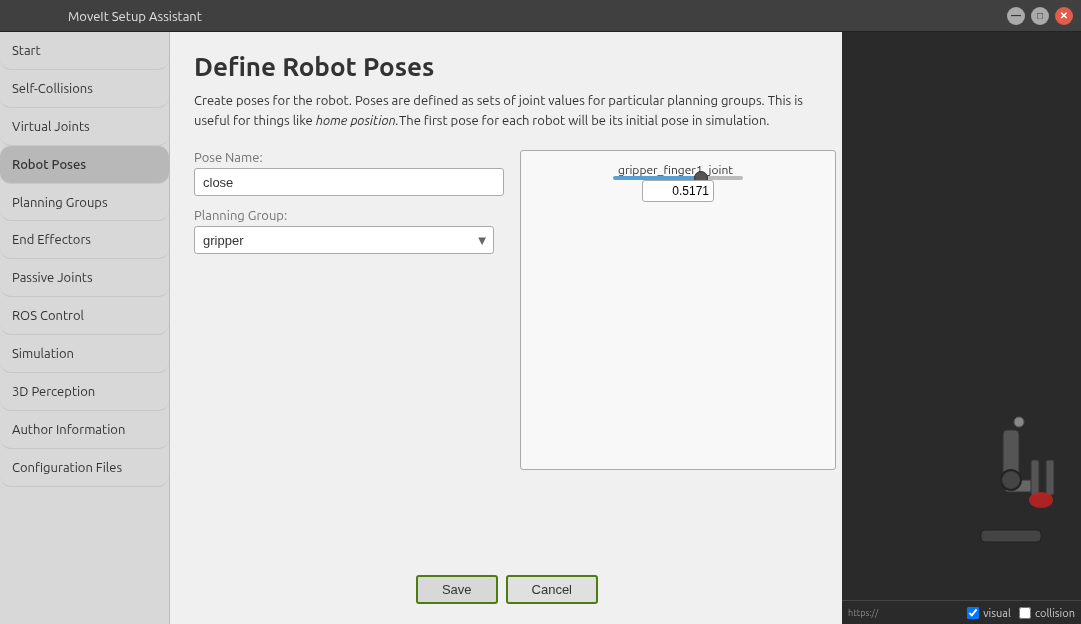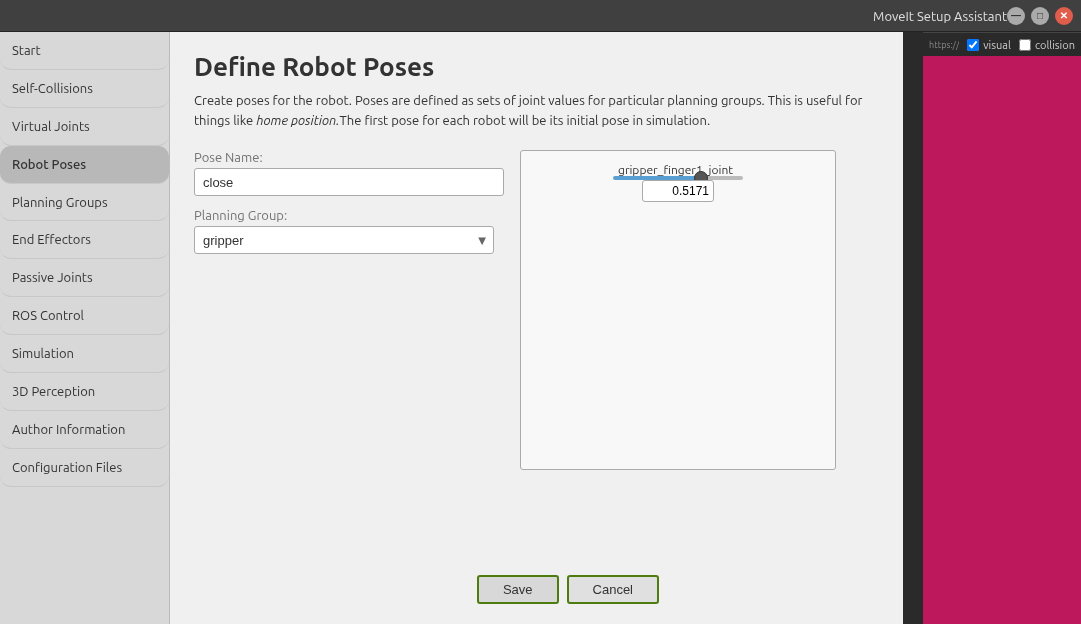--- a/index.html
+++ b/index.html
@@ -19,21 +19,21 @@
       display: flex;
       align-items: center;
       justify-content: space-between;
       padding: 0 8px;
       border-bottom: 1px solid #222;
     }
     .titlebar-title {
       color: #e0e0e0;
       font-size: 13px;
       flex: 1;
-      text-align: right;
+      text-align: left;
     }
     .titlebar-controls {
       display: flex;
       gap: 6px;
     }
     .titlebar-btn {
       width: 18px;
       height: 18px;
       border-radius: 50%;
       border: none;
@@ -229,26 +229,26 @@
       border-radius: 3px;
       cursor: pointer;
       font-size: 13px;
       background: #e0e0e0;
       color: #333;
     }
     .btn.primary { background: #d8d8d8; }
 
     
     .viewport {
-      width: 178px;
+      width: 239px;
       flex-shrink: 0;
-      background: #be185d;
+      background: #84cc16;
       position: relative;
       display: flex;
-      flex-direction: row;
+      flex-direction: column;
     }
     .viewport-canvas {
       flex: 1;
       background: #2a2a2a;
       position: relative;
       overflow: hidden;
     }
     .robot-visual {
       position: absolute;
       bottom: 40px;

